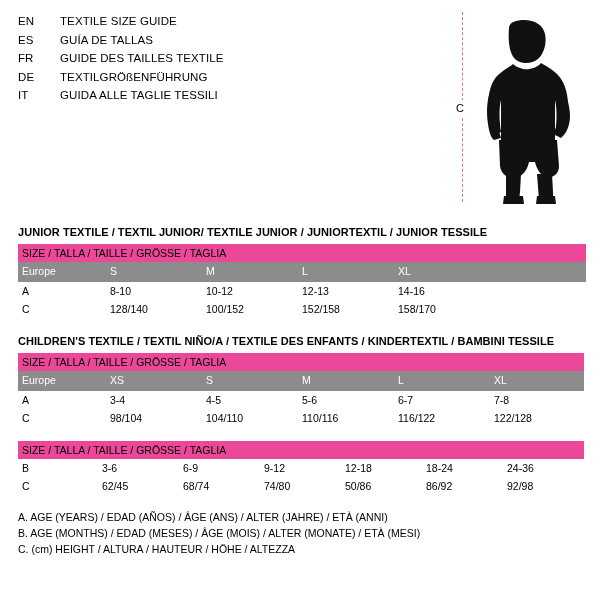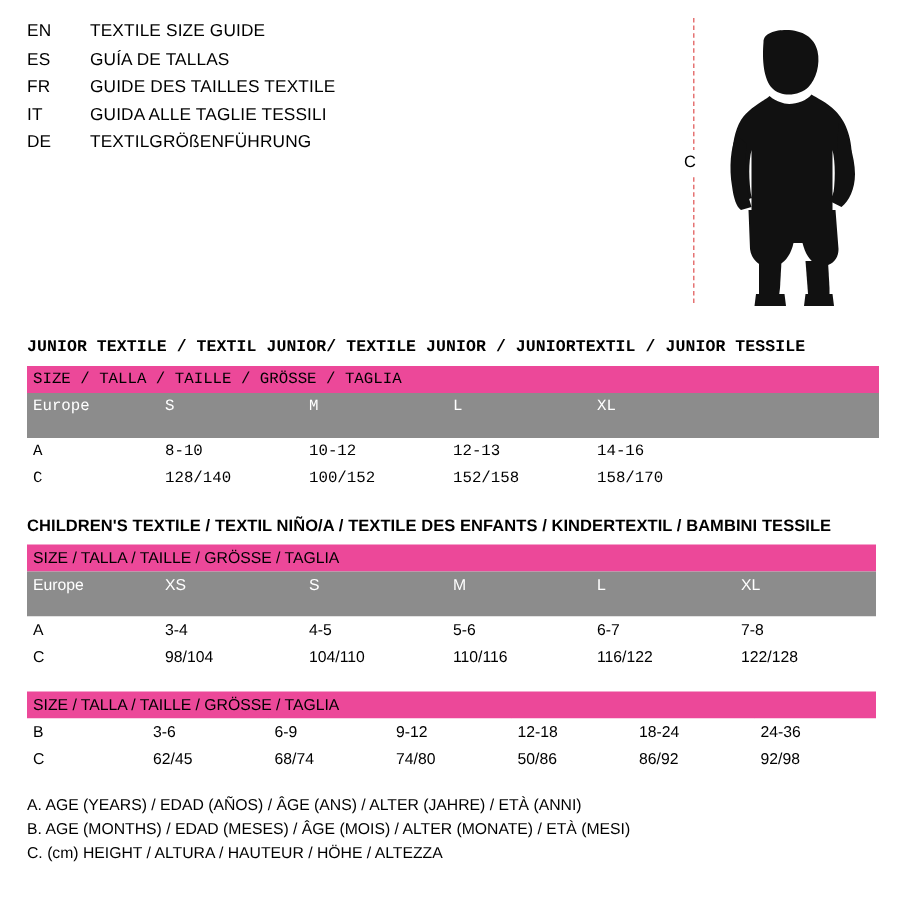--- a/index.html
+++ b/index.html
@@ -105,21 +105,21 @@
     font-weight: normal;
     vertical-align: middle;
   }
   tr.head-row {
     background: #8c8c8c;
     color: #ffffff;
   }
   tr.head-row td {
     font-size: 10.5px;
     padding-top: 3px;
-    padding-bottom: 15px;
+    padding-bottom: 5px;
     margin-left: 35px;
   }
   tr.sub-row {
     background: #ec4899;
     color: #000000;
   }
   tr.data-row {
     background: #ffffff;
   }
   tr.data-row td {
@@ -153,26 +153,26 @@
       </div>
       <div class="title-row">
         <div class="title-lang">ES</div>
         <div class="title-text">GUÍA DE TALLAS</div>
       </div>
       <div class="title-row">
         <div class="title-lang">FR</div>
         <div class="title-text">GUIDE DES TAILLES TEXTILE</div>
       </div>
       <div class="title-row">
+        <div class="title-lang">DE</div>
+        <div class="title-text">TEXTILGRÖßENFÜHRUNG</div>
+      </div>
+      <div class="title-row">
         <div class="title-lang">IT</div>
         <div class="title-text">GUIDA ALLE TAGLIE TESSILI</div>
-      </div>
-      <div class="title-row">
-        <div class="title-lang">DE</div>
-        <div class="title-text">TEXTILGRÖßENFÜHRUNG</div>
       </div>
     </div>
 
     <div class="figure">
       <div class="dashed-v"></div>
       <div class="c-label">C</div>
       <div class="silhouette">
         <svg width="105" height="192" viewBox="0 0 105 192" xmlns="http://www.w3.org/2000/svg">
           <g fill="#111111">
 
@@ -191,21 +191,21 @@
             <path d="M60 160 L75 160 L76 178 L76 186 L62 186 Z"></path>
 
             <path d="M27 182 L46 182 L47 190 L26 190 Z"></path>
             <path d="M60 182 L78 182 L79 190 L59 190 Z"></path>
           </g>
         </svg>
       </div>
     </div>
   </div>
 
-  <div class="section" style="margin-top:18px;font-family:Liberation Mono, monospace;">
+  <div class="section" style="margin-top:18px;">
     <div class="section-title">JUNIOR TEXTILE / TEXTIL JUNIOR/ TEXTILE JUNIOR / JUNIORTEXTIL / JUNIOR TESSILE</div>
     <table class="size-table">
       <colgroup>
         <col class="c-label-col">
           <col class="c-data-col">
           <col class="c-data-col">
           <col class="c-data-col">
           <col class="c-data-col">
           <col class="c-data-col">
       </colgroup>

